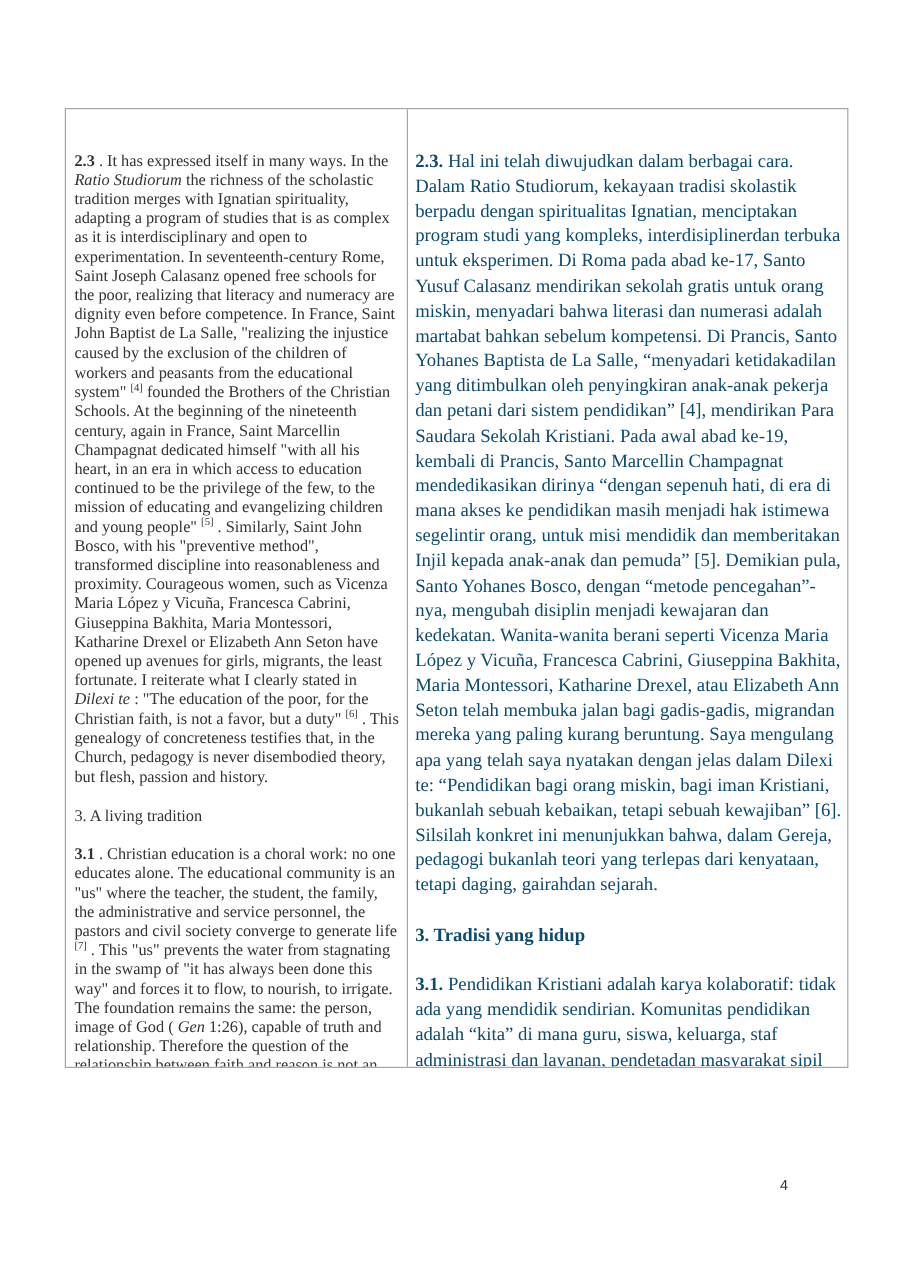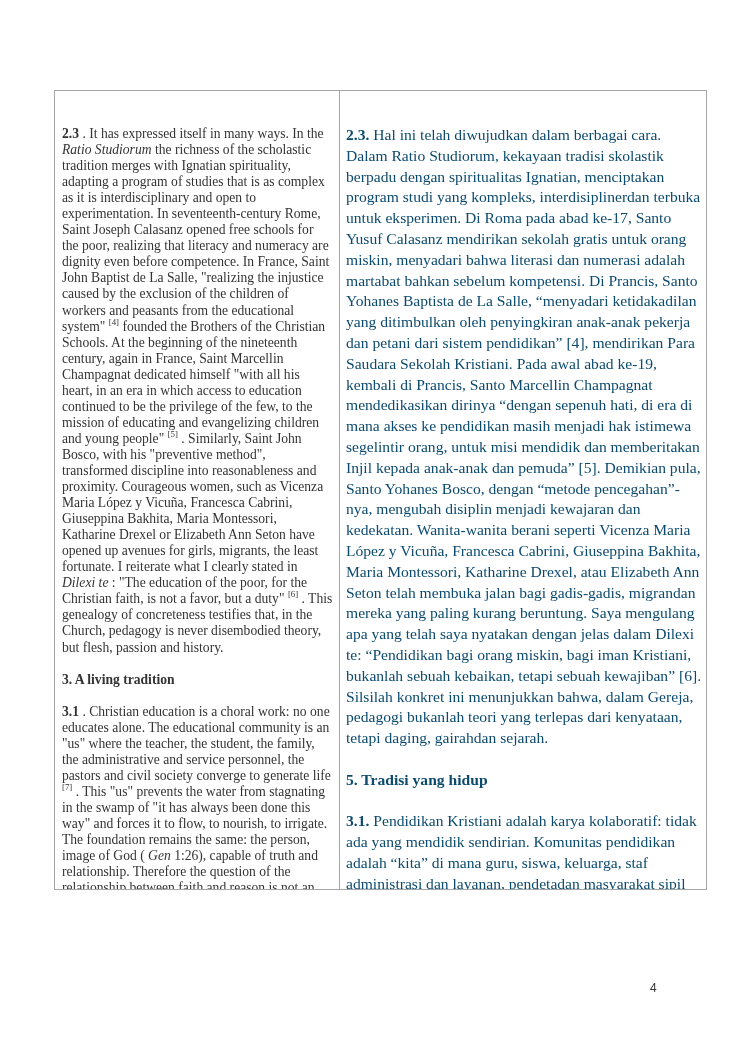--- a/index.html
+++ b/index.html
@@ -51,21 +51,21 @@
     .col-left p.para {
       margin-bottom: 16px;
     }
     .col-right p.para {
       margin-bottom: 20.8px;
     }
     .col-left h3 {
       font-size: 13.6px;
       line-height: 16px;
       margin: 0 0 16px 0;
-      font-weight: bold;
+      font-weight: normal;
     }
     .col-right h3 {
       font-size: 15.6px;
       line-height: 20.8px;
       margin: 0 0 20.8px 0;
       font-weight: bold;
     }
     .num {
       font-weight: bold;
     }
@@ -92,20 +92,20 @@
     <p class="para"><span class="num">2.3</span><span> . It has expressed itself in many ways. In the </span><i>Ratio Studiorum</i><span>  the richness of the scholastic tradition merges with Ignatian spirituality, adapting a program of studies that is as complex as it is interdisciplinary and open to experimentation. In seventeenth-century Rome, Saint Joseph Calasanz opened free schools for the poor, realizing that literacy and numeracy are dignity even before competence. In France, Saint John Baptist de La Salle, "realizing the injustice caused by the exclusion of the children of workers and peasants from the educational system" </span><sup>[4]</sup><span> founded the Brothers of the Christian Schools. At the beginning of the nineteenth century, again in France, Saint Marcellin Champagnat dedicated himself "with all his heart, in an era in which access to education continued to be the privilege of the few, to the mission of educating and evangelizing children and young people" </span><sup>[5]</sup><span> . Similarly, Saint John Bosco, with his "preventive method", transformed discipline into reasonableness and proximity. Courageous women, such as Vicenza Maria López y Vicuña, Francesca Cabrini, Giuseppina Bakhita, Maria Montessori, Katharine Drexel or Elizabeth Ann Seton have opened up avenues for girls, migrants, the least fortunate. I reiterate what I clearly stated in  </span><i>Dilexi te</i><span> : "The education of the poor, for the Christian faith, is not a favor, but a duty" </span><sup>[6]</sup><span> . This genealogy of concreteness testifies that, in the Church, pedagogy is never disembodied theory, but flesh, passion and history.</span></p>
 
     <h3>3. A living tradition</h3>
 
     <p class="para"><span class="num">3.1</span><span> . Christian education is a choral work: no one educates alone. The educational community is an "us" where the teacher, the student, the family, the administrative and service personnel, the pastors and civil society converge to generate life </span><sup>[7]</sup><span> . This "us" prevents the water from stagnating in the swamp of "it has always been done this way" and forces it to flow, to nourish, to irrigate. The foundation remains the same: the person, image of God ( </span><i>Gen</i><span>  1:26), capable of truth and relationship. Therefore the question of the relationship between faith and reason is not an optional chapter: "religious truth is not only a part but a condition of general knowledge" </span><sup>[8]</sup><span> . These words of Saint John Henry Newman – who in the context of</span></p>
   </div>
 
   <div class="col col-right">
     <p class="para"><span class="num">2.3.</span><span> Hal ini telah diwujudkan dalam berbagai cara. Dalam Ratio Studiorum, kekayaan tradisi skolastik berpadu dengan spiritualitas Ignatian, menciptakan program studi yang kompleks, interdisiplinerdan terbuka untuk eksperimen. Di Roma pada abad ke-17, Santo Yusuf Calasanz mendirikan sekolah gratis untuk orang miskin, menyadari bahwa literasi dan numerasi adalah martabat bahkan sebelum kompetensi. Di Prancis, Santo Yohanes Baptista de La Salle, “menyadari ketidakadilan yang ditimbulkan oleh penyingkiran anak-anak pekerja dan petani dari sistem pendidikan” [4], mendirikan Para Saudara Sekolah Kristiani. Pada awal abad ke-19, kembali di Prancis, Santo Marcellin Champagnat mendedikasikan dirinya “dengan sepenuh hati, di era di mana akses ke pendidikan masih menjadi hak istimewa segelintir orang, untuk misi mendidik dan memberitakan Injil kepada anak-anak dan pemuda” [5]. Demikian pula, Santo Yohanes Bosco, dengan “metode pencegahan”-nya, mengubah disiplin menjadi kewajaran dan kedekatan. Wanita-wanita berani seperti Vicenza Maria López y Vicuña, Francesca Cabrini, Giuseppina Bakhita, Maria Montessori, Katharine Drexel, atau Elizabeth Ann Seton telah membuka jalan bagi gadis-gadis, migrandan mereka yang paling kurang beruntung. Saya mengulang apa yang telah saya nyatakan dengan jelas dalam Dilexi te: “Pendidikan bagi orang miskin, bagi iman Kristiani, bukanlah sebuah kebaikan, tetapi sebuah kewajiban” [6]. Silsilah konkret ini menunjukkan bahwa, dalam Gereja, pedagogi bukanlah teori yang terlepas dari kenyataan, tetapi daging, gairahdan sejarah.</span></p>
 
-    <h3>5. Tradisi yang hidup</h3>
+    <h3>3. Tradisi yang hidup</h3>
 
     <p class="para"><span class="num">3.1.</span><span> Pendidikan Kristiani adalah karya kolaboratif: tidak ada yang mendidik sendirian. Komunitas pendidikan adalah “kita” di mana guru, siswa, keluarga, staf administrasi dan layanan, pendetadan masyarakat sipil berkumpul untuk menciptakan kehidupan [7]. ‘Kita’ ini mencegah air mengendap di rawa “selalu dilakukan seperti ini” dan memaksa air untuk mengalir, memberi nutrisidan mengairi. Dasar tetap sama: manusia, gambar Allah (Kejadian 1:26), yang mampu memahami kebenaran dan menjalin hubungan. Oleh karena itu, pertanyaan tentang hubungan antara iman dan akal bukanlah bab opsional: “kebenaran agama bukan hanya bagian tetapi syarat dari pengetahuan umum” [8]. Kata-kata Santo John Henry Newman – yang dalam konteks Jubilee Pendidikan Dunia ini, dengan penuh sukacita saya</span></p>
   </div>
 
 </div>
 
 <div class="page-number">4</div>
 
 </body></html>

